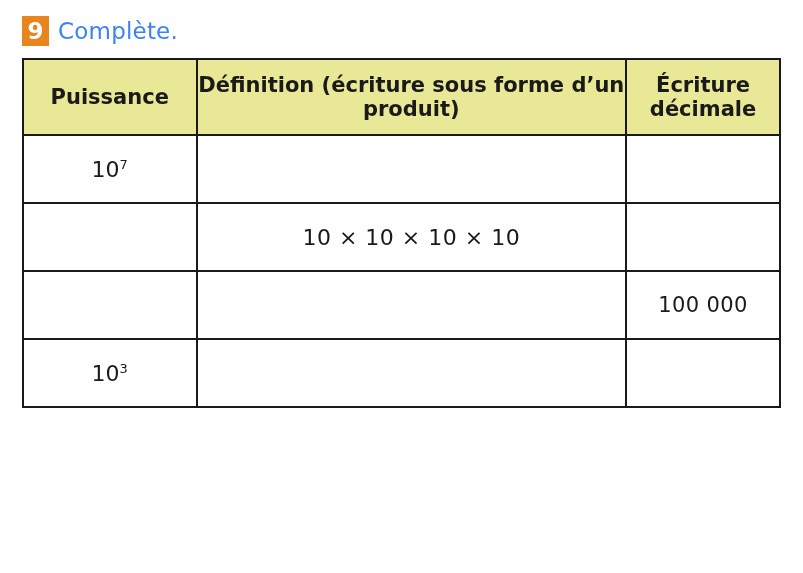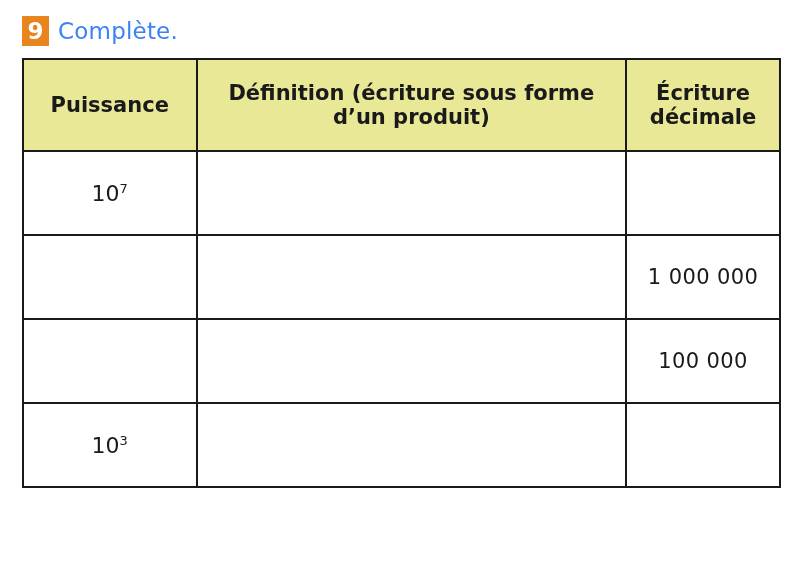--- a/index.html
+++ b/index.html
@@ -49,21 +49,21 @@
   }
   
   table.complete-table {
     border-collapse: collapse;
     width: 759px;
     table-layout: fixed;
   }
   table.complete-table th,
   table.complete-table td {
     border: 2px solid #1a1a1a;
-    padding: 8px;
+    padding: 0;
     text-align: center;
     vertical-align: middle;
   }
   thead th {
     background: #e9e897;
     font-weight: bold;
     font-size: 21px;
     line-height: 1.15;
     height: 74px;
     padding: 4px 6px;
@@ -117,22 +117,22 @@
       </tr>
     </thead>
     <tbody>
       <tr>
         <td class="cell-pow"><span>10</span><sup>7</sup></td>
         <td class="cell-def"></td>
         <td class="cell-dec"></td>
       </tr>
       <tr>
         <td class="cell-pow"><span></span><sup></sup></td>
-        <td class="cell-def"></td>
-        <td class="cell-dec">1 000 000</td>
+        <td class="cell-def">10 × 10 × 10 × 10</td>
+        <td class="cell-dec"></td>
       </tr>
       <tr>
         <td class="cell-pow"><span></span><sup></sup></td>
         <td class="cell-def"></td>
         <td class="cell-dec">100 000</td>
       </tr>
       <tr>
         <td class="cell-pow"><span>10</span><sup>3</sup></td>
         <td class="cell-def"></td>
         <td class="cell-dec"></td>

